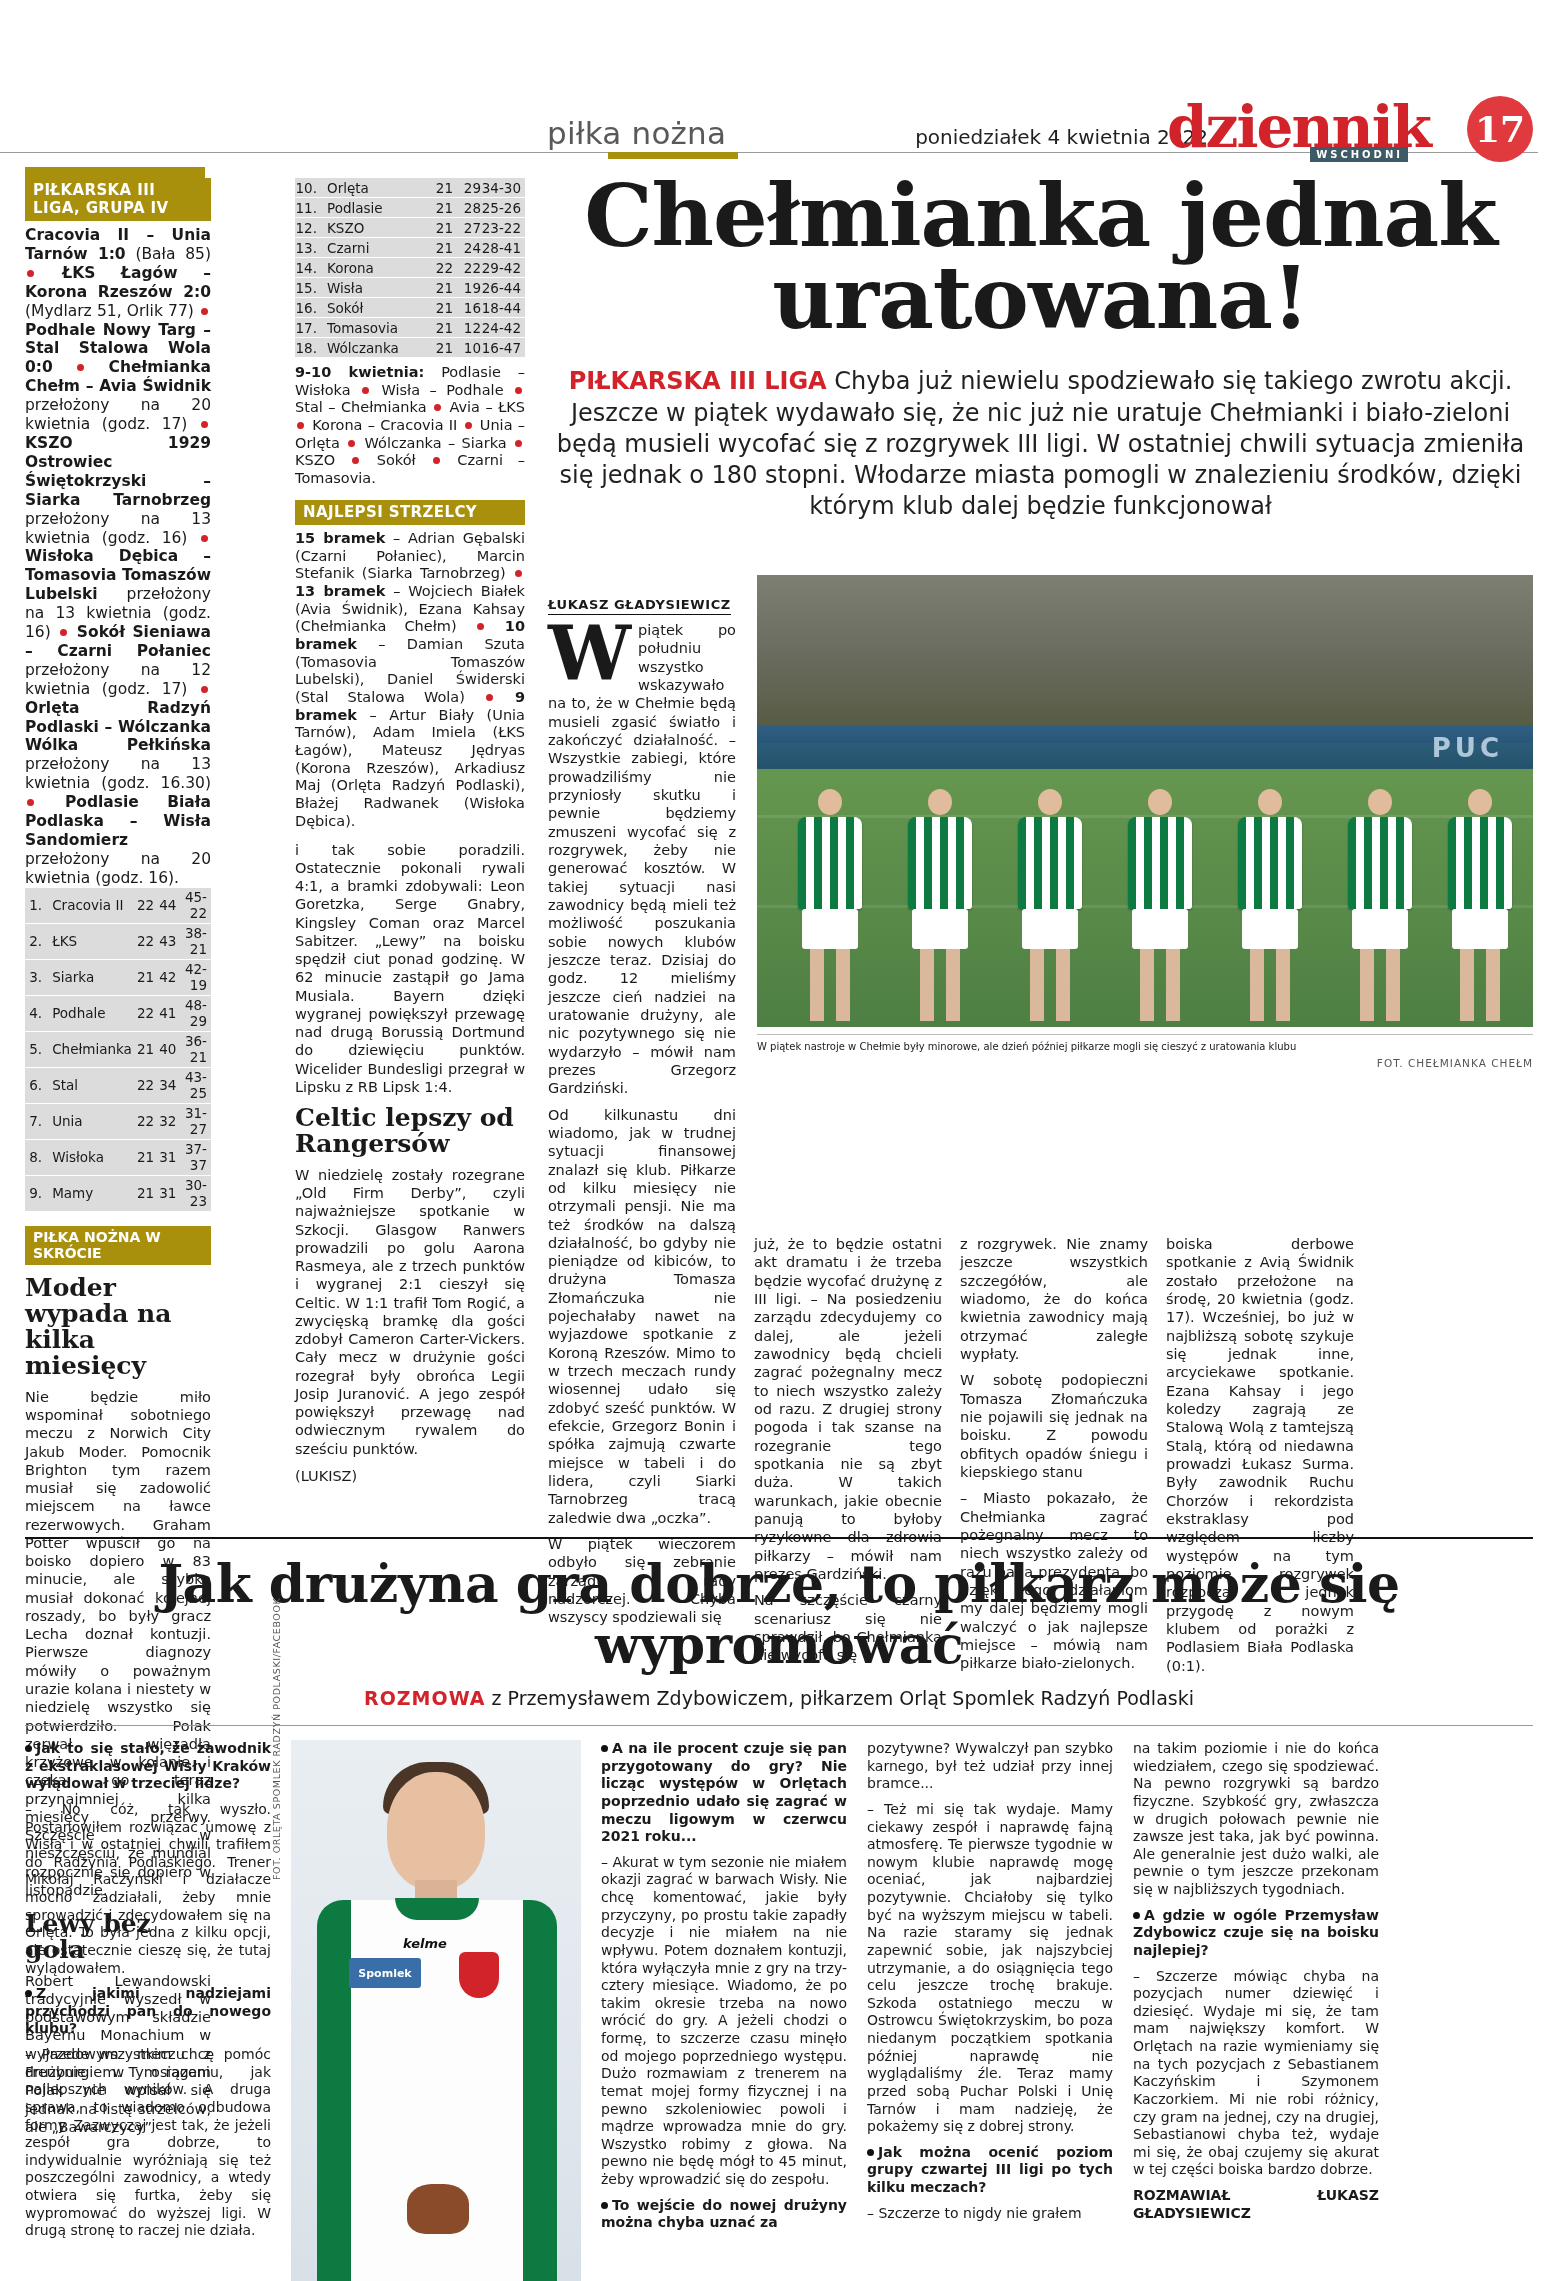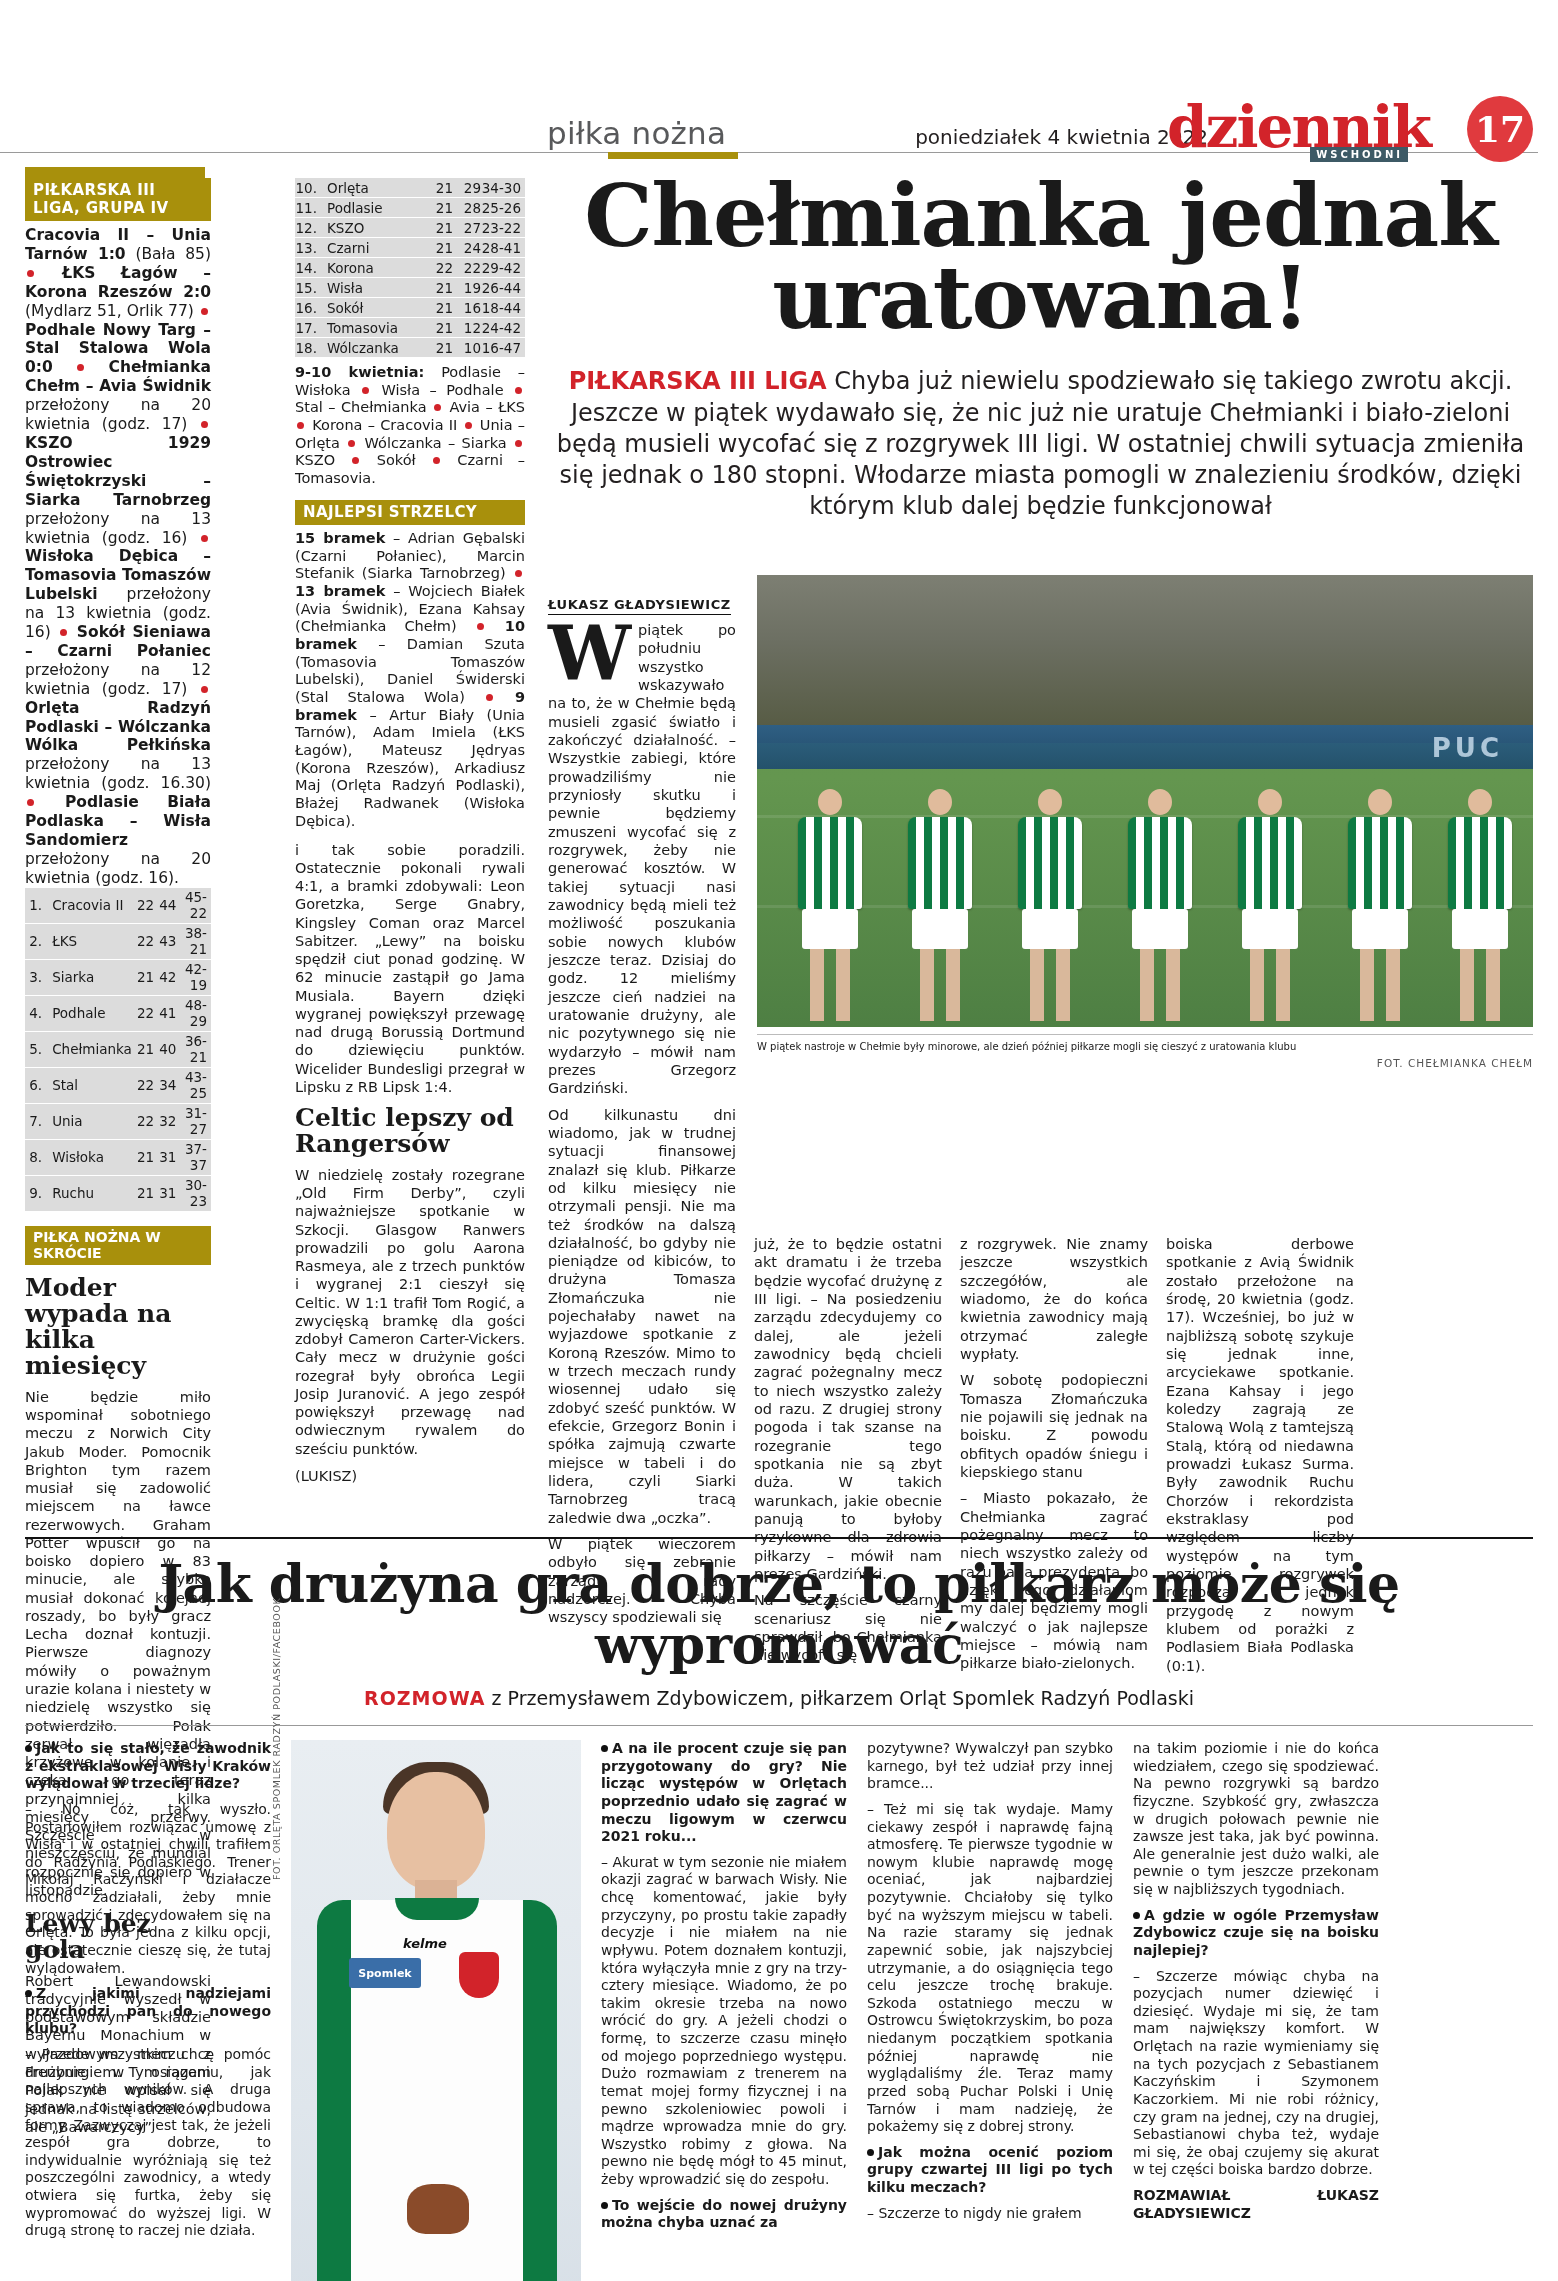--- a/index.html
+++ b/index.html
@@ -340,21 +340,21 @@
           </tr>
           <tr>
             <td class="pos">8.</td>
             <td class="team">Wisłoka</td>
             <td class="num">21</td>
             <td class="num">31</td>
             <td class="gd">37-37</td>
           </tr>
           <tr>
             <td class="pos">9.</td>
-            <td class="team">Ruchu</td>
+            <td class="team">Mamy</td>
             <td class="num">21</td>
             <td class="num">31</td>
             <td class="gd">30-23</td>
           </tr>
         </tbody>
     </table>
 
     <div class="pn-skrocie-head">PIŁKA NOŻNA W SKRÓCIE</div>
     <div class="sub-title">Moder wypada na kilka miesięcy</div>
     <div class="body-sm">

